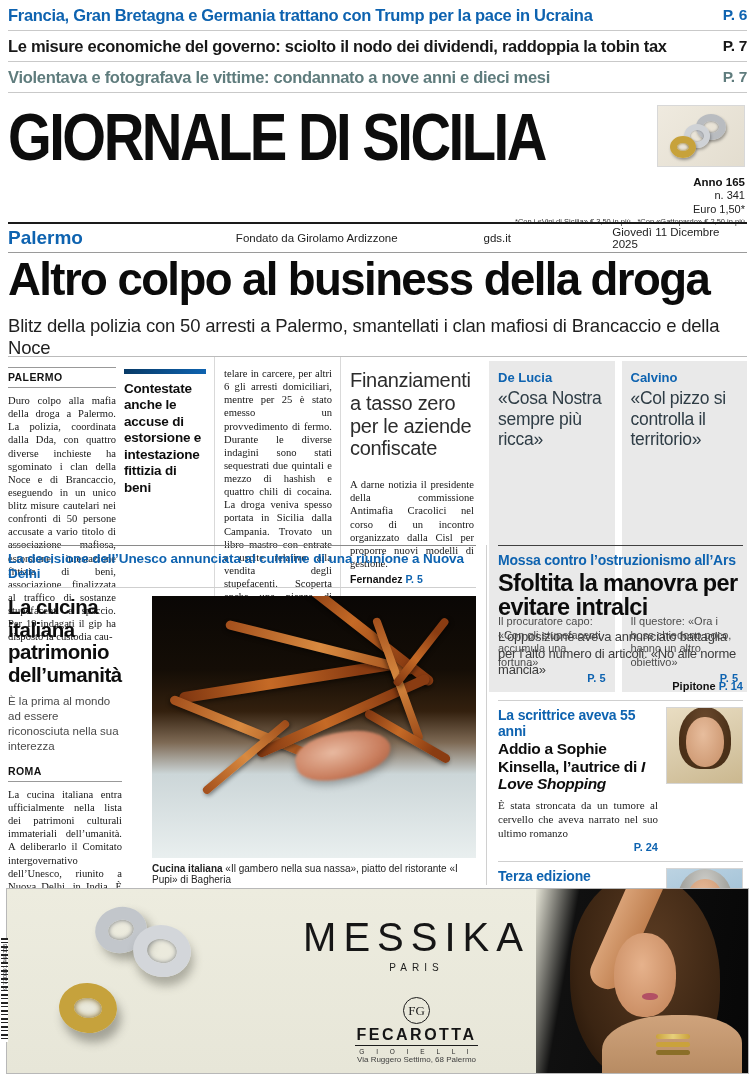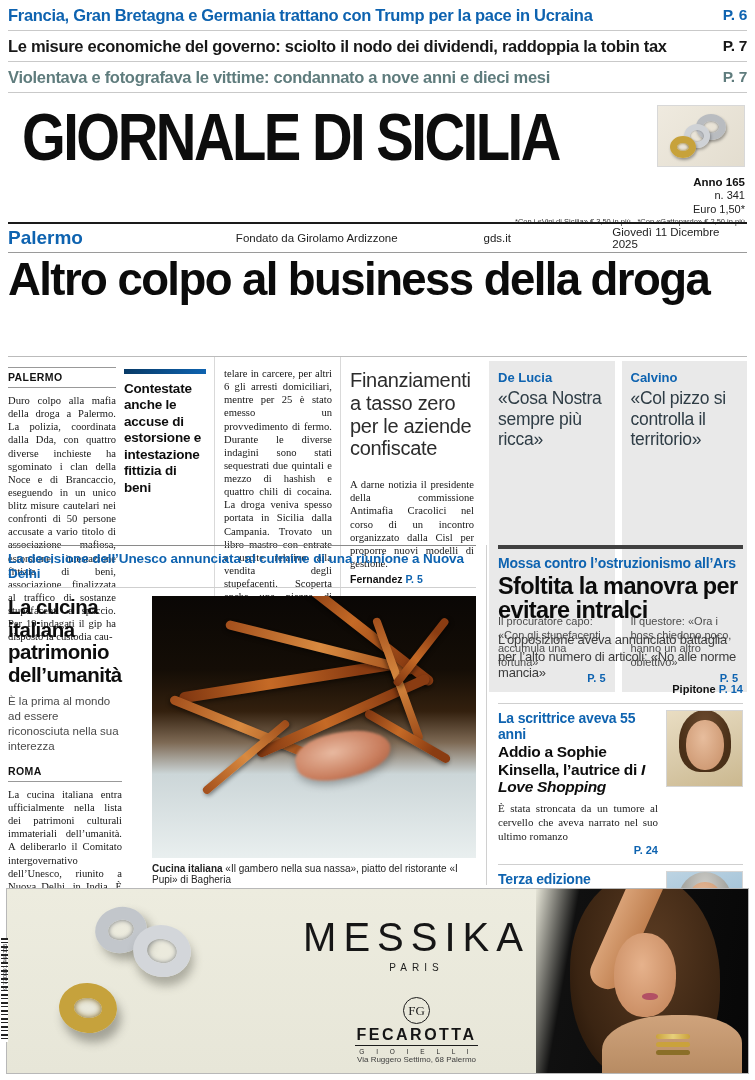--- a/index.html
+++ b/index.html
@@ -9,21 +9,21 @@
     background:#ffffff; overflow:hidden;
     font-family:"Liberation Sans", sans-serif; color:#111;
   }
   
   .top-stories { position:absolute; top:0; left:8px; right:8px; }
   .ts-row { display:flex; justify-content:space-between; align-items:center;
     height:31px; border-bottom:1px solid #c9c9c9; font-weight:700; font-size:16.5px; letter-spacing:-0.3px; }
   .ts-row .pg { font-size:15.5px; font-weight:700; }
   .c-blue { color:#0e63b0; } .c-dark { color:#181818; } .c-teal { color:#5f7c7d; }
   
-  .masthead { position:absolute; top:95px; left:22px; right:8px; height:127px; }
+  .masthead { position:absolute; top:95px; left:8px; right:8px; height:127px; }
   .logo { position:absolute; left:0; top:8px; font-weight:900; font-size:67px; line-height:1;
     letter-spacing:-3px; transform:scaleX(0.84); transform-origin:left center; color:#0d0d0d; white-space:nowrap; }
   .mh-photo { position:absolute; right:2px; top:10px; width:88px; height:62px; border:1px solid #d8d8d8;
     background:linear-gradient(135deg,#efeadf, #e3ddcf); overflow:hidden; }
   .ring { position:absolute; border-radius:50%; }
   .mh-ring-silver { right:18px; top:8px; width:30px; height:26px; border:7px solid #b9bcc0;
     box-shadow:inset 0 0 3px #6d7176, 1px 2px 3px rgba(0,0,0,.35); background:transparent; }
   .mh-ring-silver2 { right:34px; top:18px; width:26px; height:24px; border:6px solid #cfd2d6;
     box-shadow:inset 0 0 2px #7a7e83, 1px 2px 3px rgba(0,0,0,.3); }
   .mh-ring-gold { right:48px; top:30px; width:26px; height:22px; border:7px solid #c7a23b;
@@ -82,21 +82,21 @@
     background:linear-gradient(90deg,#7e3510,#c56a26 40%,#8a3c12 80%); box-shadow:0 2px 4px rgba(0,0,0,.45); }
   .strand.lite { background:linear-gradient(90deg,#a34f1c,#d88a40 50%,#9c4a18); }
   .prawn { position:absolute; left:44%; top:52%; width:96px; height:46px; border-radius:50% 60% 55% 50%;
     background:radial-gradient(ellipse at 40% 40%, #e8b9a0, #c97e5e 60%, #a35538); filter:blur(1px);
     transform:rotate(-12deg); box-shadow:0 4px 8px rgba(0,0,0,.3); }
   .caption { margin-top:5px; font-size:10px; color:#222; }
   .caption b { font-weight:700; }
   .mid-right { flex:1; padding-left:11px; display:flex; flex-direction:column; }
   .rr-block { padding:6px 0 8px; }
   .rr-block + .rr-block { border-top:1px solid #cfcfcf; }
-  .rr-a { border-top:4px solid #404040; }
+  .rr-a { border-top:1px solid #404040; }
   .rr-kicker { color:#0e63b0; font-weight:700; font-size:14px; letter-spacing:-0.2px; }
   .rr-h1 { font-size:23.5px; font-weight:900; line-height:1.04; letter-spacing:-0.6px; color:#0b0b0b; margin-top:3px; }
   .rr-body-sans { margin-top:9px; font-size:13px; line-height:1.28; color:#3c3c3c; letter-spacing:-0.2px; }
   .rr-byline { text-align:right; font-size:11px; margin-top:1px; }
   .rr-flex { display:flex; gap:8px; }
   .rr-flex .txt { flex:1; }
   .rr-h2 { font-size:15.5px; font-weight:800; line-height:1.15; letter-spacing:-0.3px; color:#0d0d0d; margin-top:1px; }
   .rr-serif { font-family:"Liberation Serif", serif; font-size:11px; line-height:1.25; color:#1c1c1c; margin-top:6px; text-align:justify; }
   .rr-photo { width:77px; height:77px; flex:0 0 77px; border:1px solid #d5d5d5; position:relative; overflow:hidden; }
   .ph-kinsella { background:linear-gradient(160deg,#e9ddc2,#d8c9a8 55%,#cbb88f); }
@@ -185,20 +185,21 @@
 
   <div class="dateline">
     <span class="dl-edition">Palermo</span>
     <span class="dl-founder">Fondato da Girolamo Ardizzone</span>
     <span class="dl-site">gds.it</span>
     <span class="dl-date">Giovedì 11 Dicembre 2025</span>
   </div>
 
   <div class="lead">
     <div class="lead-h">Altro colpo al business della droga</div>
+    <div class="lead-sub">Blitz della polizia con 50 arresti a Palermo, smantellati i clan mafiosi di Brancaccio e della Noce</div>
   </div>
 
   <div class="drug">
     <div class="col">
       <div class="kicker-sm" style="border-top:1px solid #999; margin-top:4px;">PALERMO</div>
       <div class="serif">Duro colpo alla mafia della droga a Palermo. La polizia, coordinata dalla Dda, con quattro diverse inchieste ha sgominato i clan della Noce e di Brancaccio, eseguendo in un unico blitz misure cautelari nei confronti di 50 persone accusate a vario titolo di associazione mafiosa, estorsione, intestazione fittizia di beni, associazione finalizzata al traffico di sostanze stupefacenti e spaccio. Per 19 indagati il gip ha disposto la custodia cau-</div>
     </div>
     <div class="col">
       <div class="pull-bar"></div>
       <div class="pullquote">Contestate anche le accuse di estorsione e intestazione fittizia di beni</div>

